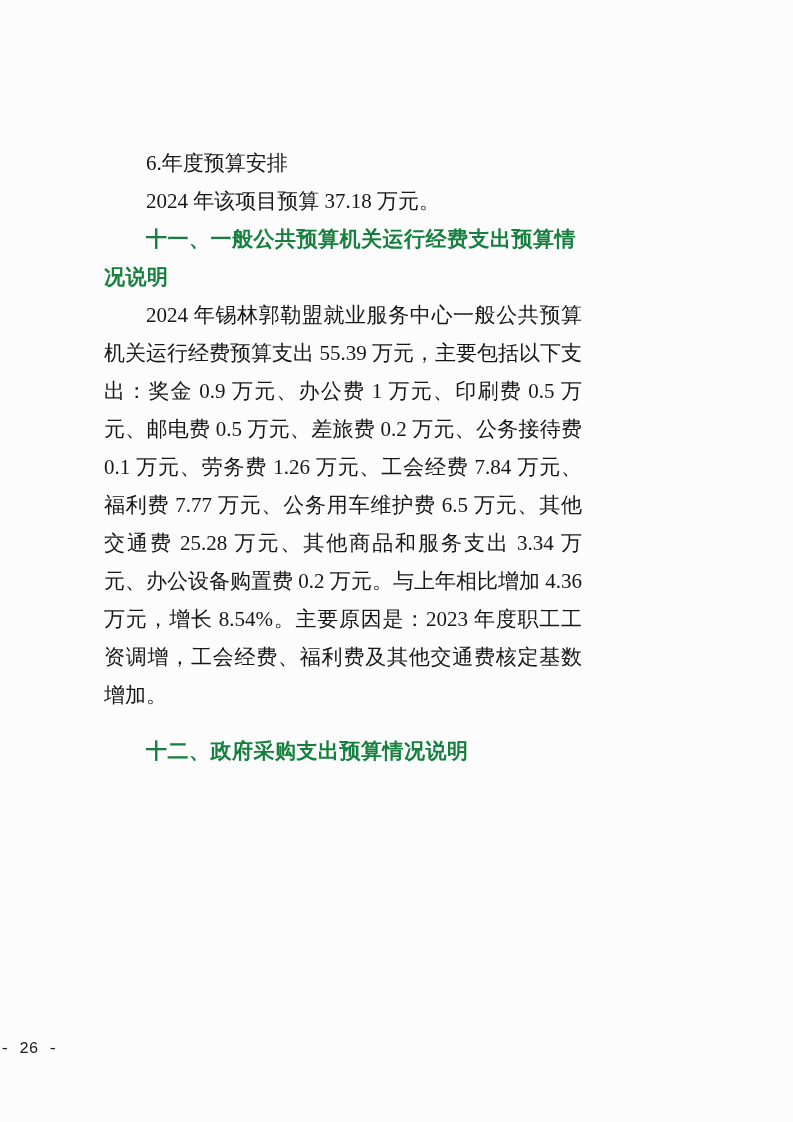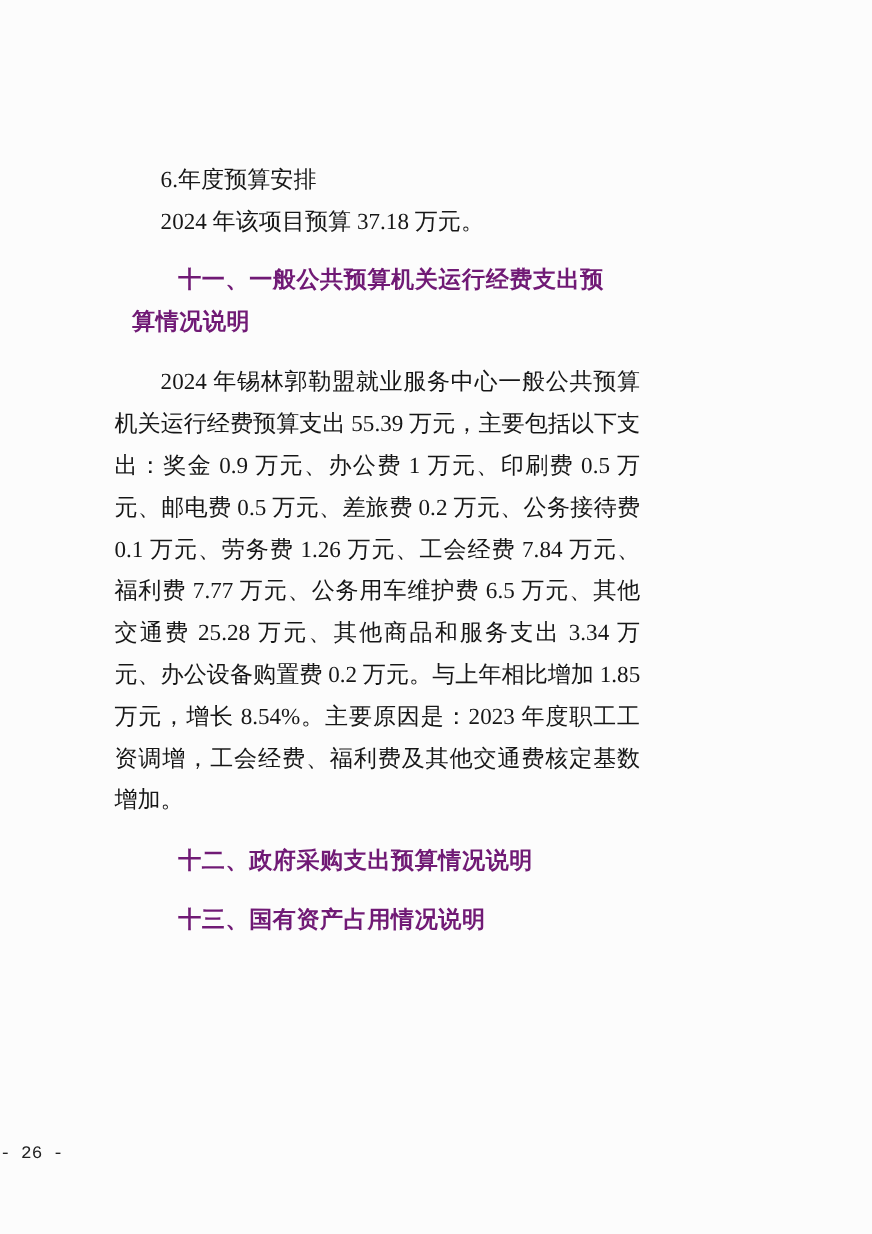--- a/index.html
+++ b/index.html
@@ -21,27 +21,27 @@
     line-height: 38px;
   }
   .para {
     margin: 0;
     text-indent: 2em;
     text-align: justify;
     text-justify: inter-ideograph;
     word-break: break-all;
   }
   .heading {
-    margin: 16px;
+    margin: 0;
     font-family: "Liberation Sans", "DejaVu Sans", sans-serif;
     font-weight: 700;
     font-size: 21px;
     line-height: 38px;
     text-indent: 2em;
-    color: #701a75;
+    color: #15803d;
     letter-spacing: 0.5px;
   }
   .heading-spaced {
     margin-top: 18px;
   }
   .page-number {
     position: absolute;
     top: 1038px;
     left: 0;
     width: 793px;
@@ -57,22 +57,21 @@
 <body>
 
 <div class="page">
 
   <p class="para">6.年度预算安排</p>
 
   <p class="para">2024 年该项目预算 37.18 万元。</p>
 
   <h2 class="heading">十一、一般公共预算机关运行经费支出预算情况说明</h2>
 
-  <p class="para">2024 年锡林郭勒盟就业服务中心一般公共预算机关运行经费预算支出 55.39 万元，主要包括以下支出：奖金 0.9 万元、办公费 1 万元、印刷费 0.5 万元、邮电费 0.5 万元、差旅费 0.2 万元、公务接待费 0.1 万元、劳务费 1.26 万元、工会经费 7.84 万元、福利费 7.77 万元、公务用车维护费 6.5 万元、其他交通费 25.28 万元、其他商品和服务支出 3.34 万元、办公设备购置费 0.2 万元。与上年相比增加 1.85 万元，增长 8.54%。主要原因是：2023 年度职工工资调增，工会经费、福利费及其他交通费核定基数增加。</p>
+  <p class="para">2024 年锡林郭勒盟就业服务中心一般公共预算机关运行经费预算支出 55.39 万元，主要包括以下支出：奖金 0.9 万元、办公费 1 万元、印刷费 0.5 万元、邮电费 0.5 万元、差旅费 0.2 万元、公务接待费 0.1 万元、劳务费 1.26 万元、工会经费 7.84 万元、福利费 7.77 万元、公务用车维护费 6.5 万元、其他交通费 25.28 万元、其他商品和服务支出 3.34 万元、办公设备购置费 0.2 万元。与上年相比增加 4.36 万元，增长 8.54%。主要原因是：2023 年度职工工资调增，工会经费、福利费及其他交通费核定基数增加。</p>
 
   <h2 class="heading heading-spaced">十二、政府采购支出预算情况说明</h2>
 
 
-  <h2 class="heading">十三、国有资产占用情况说明</h2>
 
   <div class="page-number">- 26 -</div>
 
 </div>
 
 </body></html>

